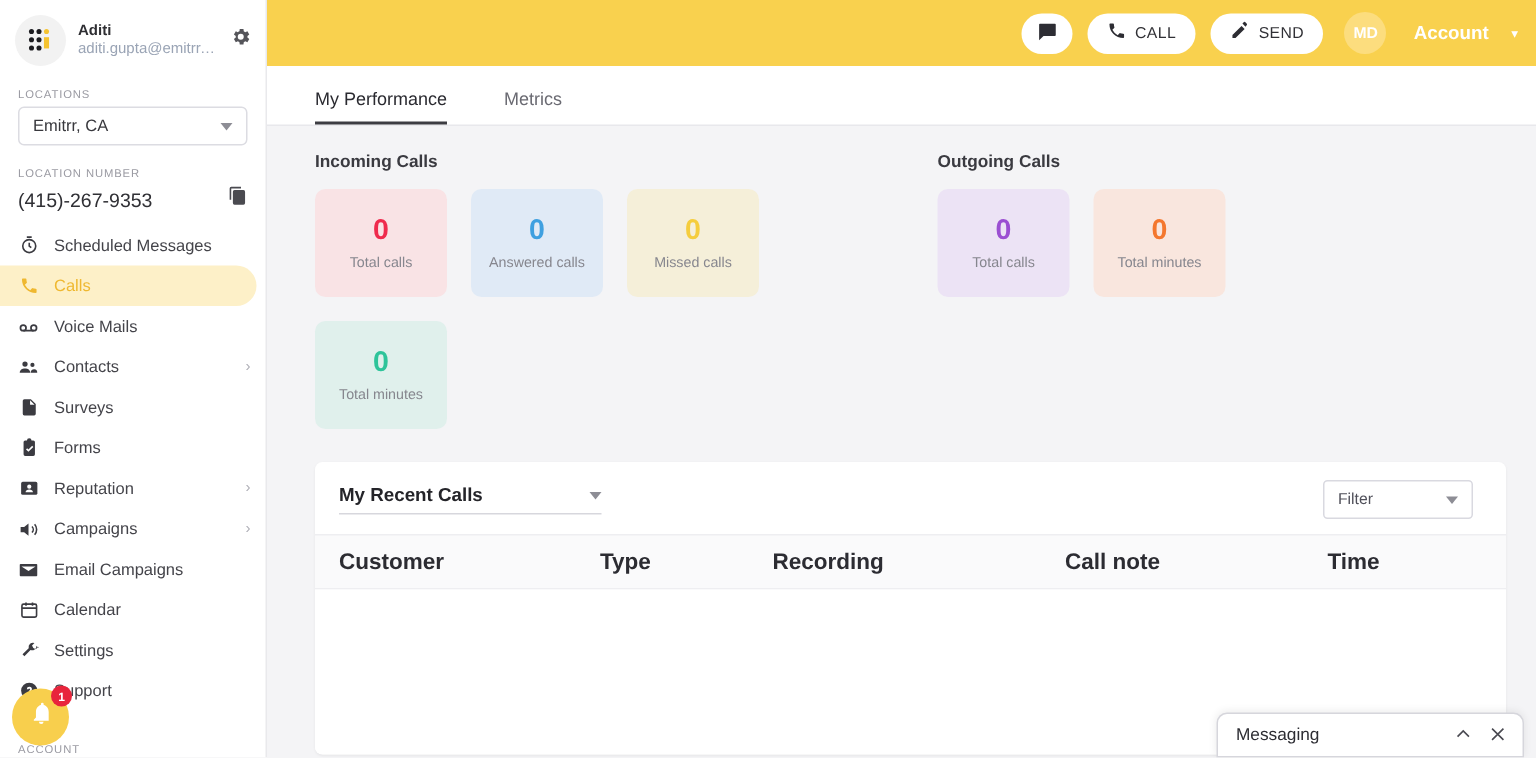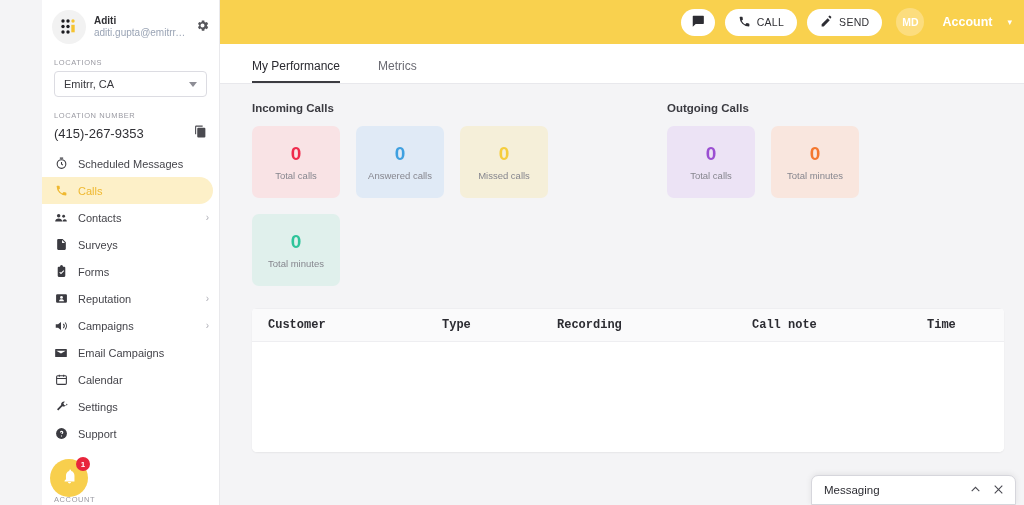--- a/index.html
+++ b/index.html
@@ -12,21 +12,20 @@
   .app { position: relative; width: 1024px; height: 505px; display: flex; }
 
   
   .sidebar {
     width: 178px; height: 505px;
     background: #ffffff;
     border-right: 1px solid #e9e9ec;
     position: relative;
     flex: 0 0 178px;
     overflow: hidden;
-    margin-left: 42px;
   }
   .profile { display: flex; align-items: center; padding: 10px 8px 8px 10px; gap: 8px; }
   .logo-circle {
     width: 34px; height: 34px; border-radius: 50%;
     background: #f2f2f2; flex: 0 0 34px;
     display: flex; align-items: center; justify-content: center;
   }
   .profile-text { min-width: 0; flex: 1; line-height: 1.25; }
   .profile-name { font-size: 10px; font-weight: bold; color: #2f2f33; }
   .profile-email {
@@ -156,21 +155,21 @@
   .filter-box {
     width: 100px; height: 26px; border: 1px solid #d9d9e0; border-radius: 3px;
     display: flex; align-items: center; justify-content: space-between;
     padding: 0 9px; font-size: 10.5px; color: #50505a; cursor: pointer;
   }
   .thead {
     display: flex; background: #fafafb;
     border-top: 1px solid #eeeef1; border-bottom: 1px solid #eeeef1;
     padding: 9px 0;
   }
-  .th { font-size: 12px; font-weight: bold; color: #2c2c32; font-family: Liberation Mono, monospace; }
+  .th { font-size: 15px; font-weight: bold; color: #2c2c32; }
   .th-customer { width: 190px; padding-left: 16px; }
   .th-type { width: 115px; }
   .th-note { width: 175px; }
   .th-rec { width: 195px; }
   .th-time { flex: 1; }
   .tbody { height: 110px; background: #fff; }
 
   .msg-widget {
     position: absolute; right: 8px; bottom: 0;
     width: 205px; background: #fff;
@@ -246,20 +245,31 @@
       <div class="nav-item active">
         <span class="ni-icon">
           <svg width="13" height="13" viewBox="0 0 24 24" fill="currentColor">
             <path d="M6.6 10.8a15.1 15.1 0 006.6 6.6l2.2-2.2a1 1 0 011-.24 11.4 11.4 0 003.6.58 1 1 0 011 1V20a1 1 0 01-1 1A17 17 0 013 4a1 1 0 011-1h3.5a1 1 0 011 1 11.4 11.4 0 00.58 3.6 1 1 0 01-.25 1z"></path>
           </svg>
         </span>
         <span class="ni-label">Calls</span>
         <span class="ni-chev"></span>
       </div>
 
+      <div class="nav-item">
+        <span class="ni-icon">
+          <svg width="14" height="14" viewBox="0 0 24 24" fill="none" stroke="currentColor" stroke-width="2">
+            <circle cx="6" cy="13" r="3.2"></circle>
+              <circle cx="18" cy="13" r="3.2"></circle>
+              <path d="M6 16.2h12"></path>
+          </svg>
+        </span>
+        <span class="ni-label">Voice Mails</span>
+        <span class="ni-chev"></span>
+      </div>
 
       <div class="nav-item">
         <span class="ni-icon">
           <svg width="14" height="14" viewBox="0 0 24 24" fill="currentColor">
             <circle cx="8" cy="8" r="3"></circle>
               <circle cx="16.5" cy="9" r="2.4"></circle>
             <path d="M2 18c0-3.3 2.7-5 6-5s6 1.7 6 5zM14.5 18c0-2.4 1.4-4 4-4s3.5 1.6 3.5 4z"></path>
           </svg>
         </span>
         <span class="ni-label">Contacts</span>
@@ -439,20 +449,30 @@
               <div class="stat-num" style="color:#f4772e;">0</div>
               <div class="stat-lbl">Total minutes</div>
             </div>
           </div>
         </div>
 
       </div>
     </div>
 
     <div class="table-card">
+      <div class="table-head-bar">
+        <div class="rc-select">
+          <span class="rc-select-label">My Recent Calls</span>
+          <span class="caret"></span>
+        </div>
+        <div class="filter-box">
+          <span>Filter</span>
+          <span class="caret"></span>
+        </div>
+      </div>
       <div class="thead">
         <div class="th th-customer">Customer</div>
         <div class="th th-type">Type</div>
         <div class="th th-rec">Recording</div>
         <div class="th th-note">Call note</div>
         <div class="th th-time">Time</div>
       </div>
       <div class="tbody"></div>
     </div>
 

